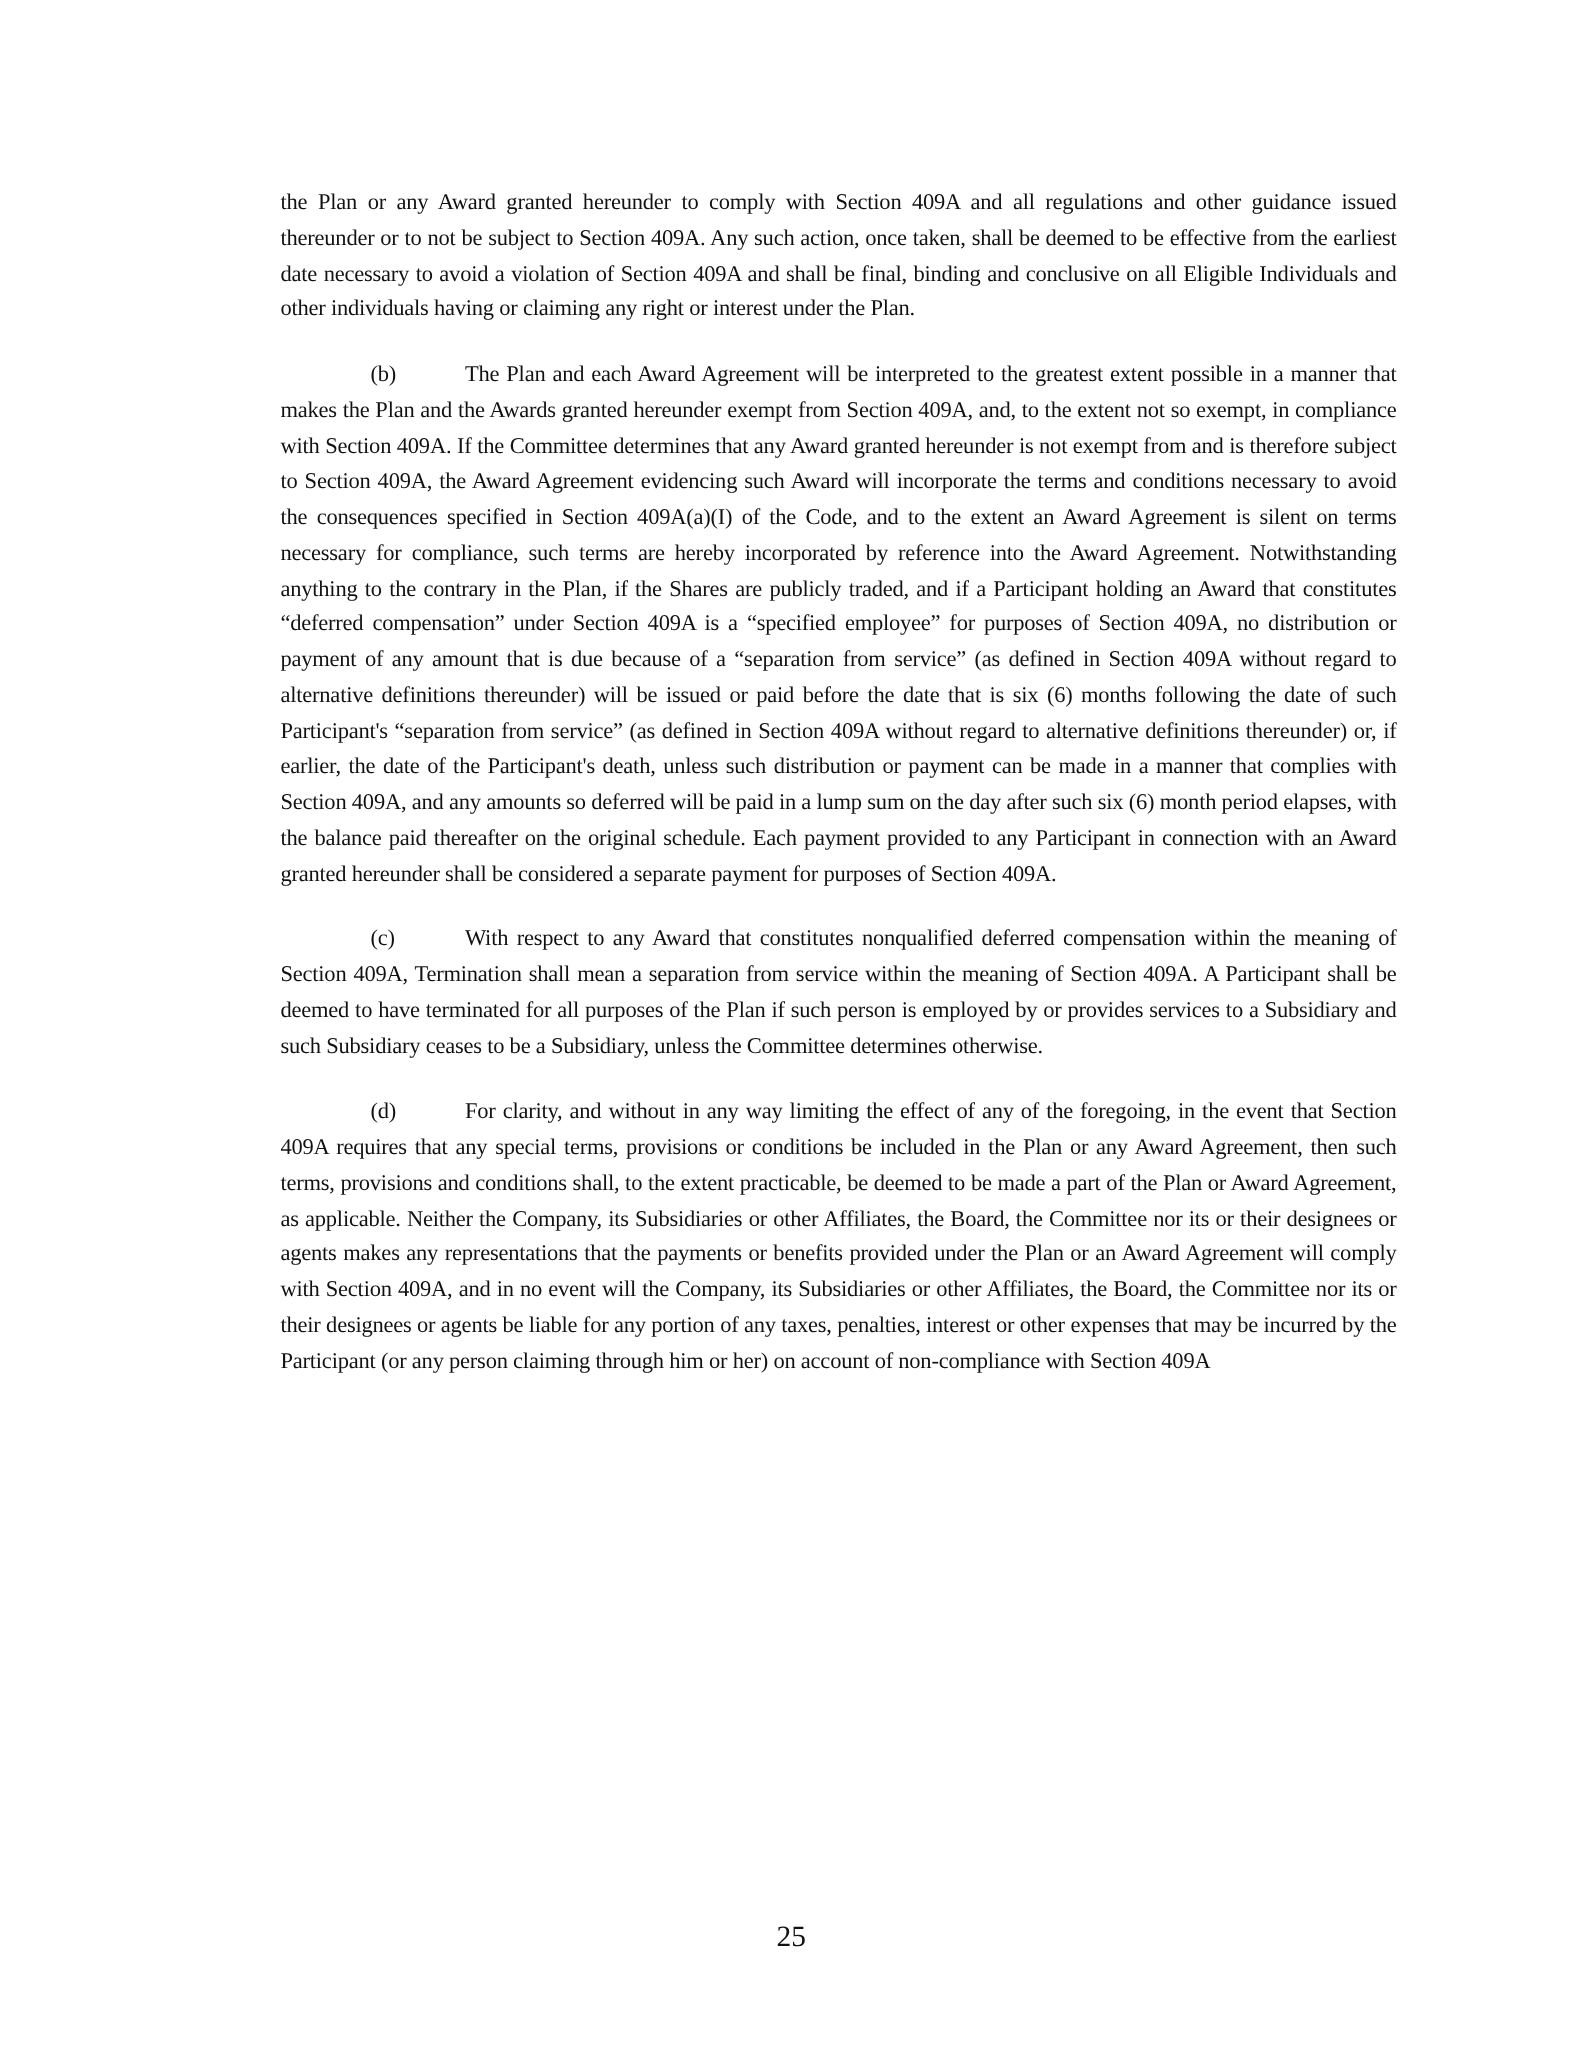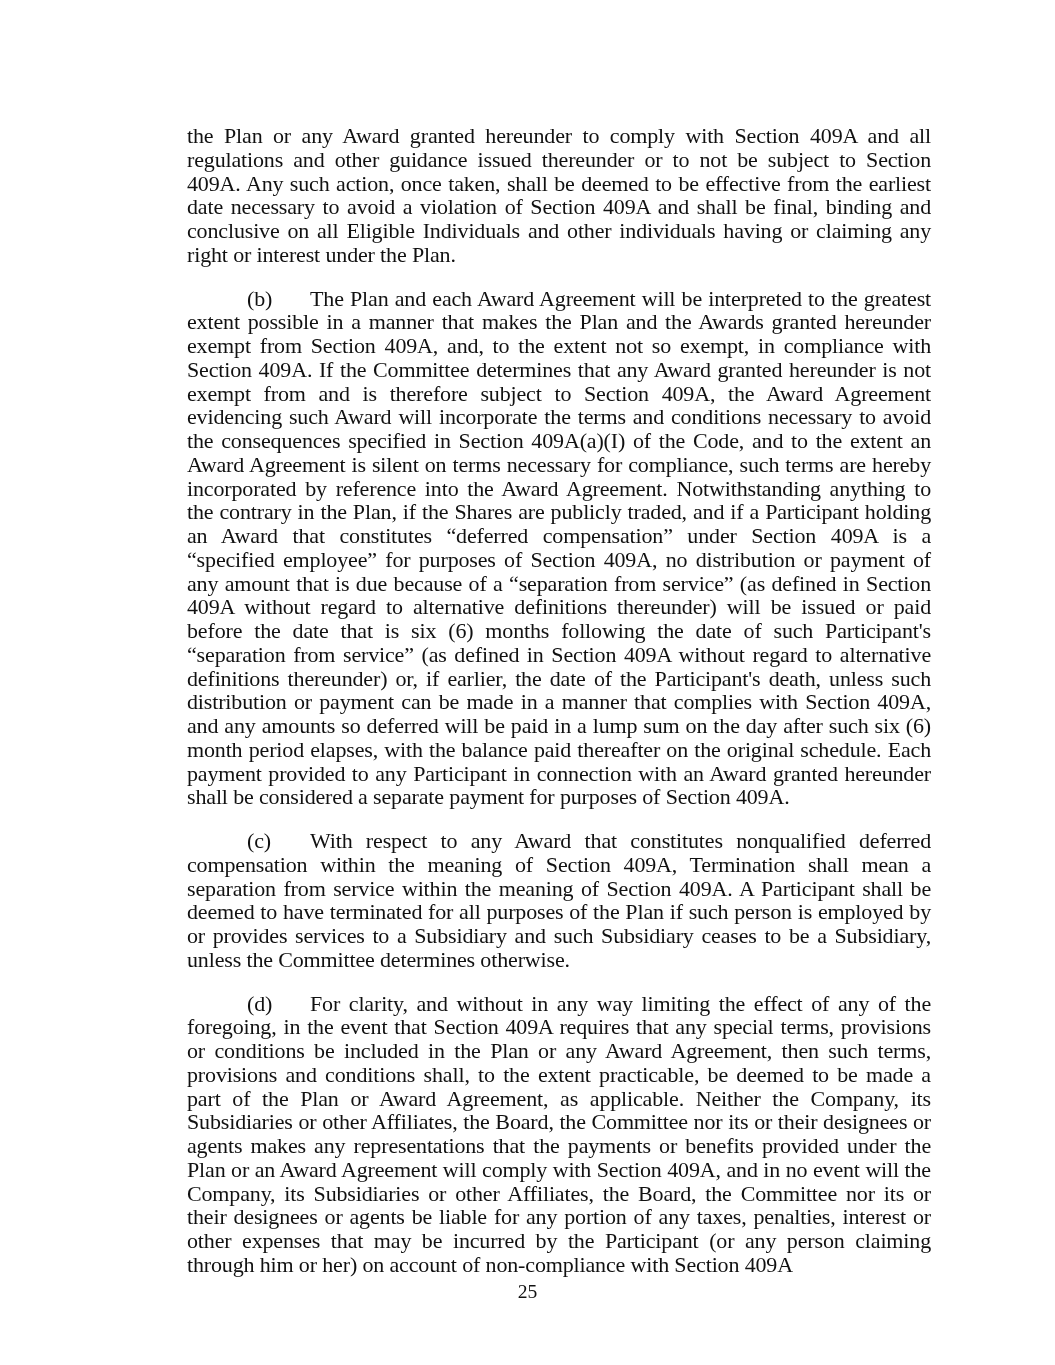--- a/index.html
+++ b/index.html
@@ -16,21 +16,21 @@
       font-family: "Liberation Serif", "DejaVu Serif", serif;
     }
     .page {
       position: absolute;
       left: 187px;
       top: 124px;
       width: 744px;
     }
     .para {
       margin: 0 0 20px 0;
-      font-size: 22px;
+      font-size: 15px;
       line-height: 23.75px;
       text-align: justify;
       text-justify: inter-word;
       letter-spacing: -0.15px;
       word-spacing: 0px;
     }
     .para .label {
       display: inline-block;
       margin-left: 60px;
       width: 63px;

